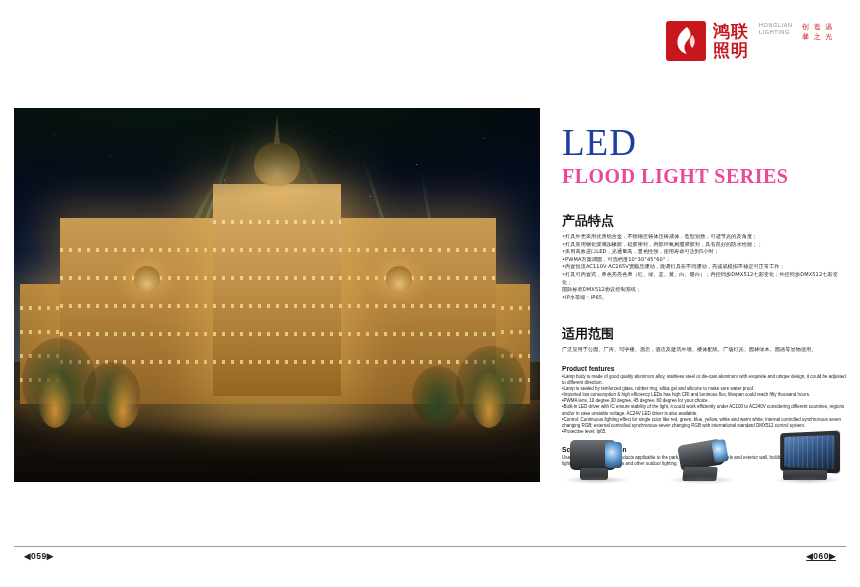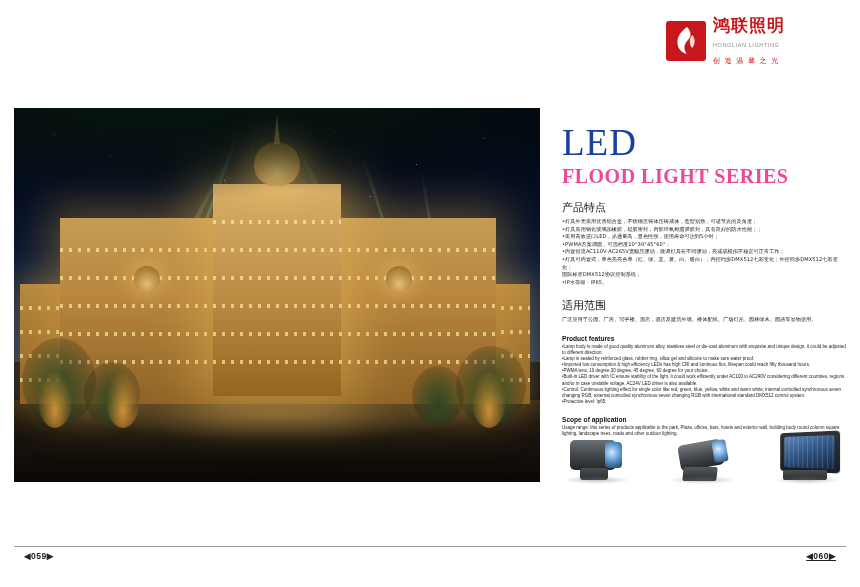--- a/index.html
+++ b/index.html
@@ -41,21 +41,21 @@
     overflow: hidden;
   }
   .logo-mark .swoosh {
     position: absolute;
     left: 6px; top: 5px;
     width: 28px; height: 30px;
   }
   .logo-text {
     margin-left: 7px;
     display: flex;
-    flex-direction: column;
+    flex-direction: row;
     justify-content: center;
     gap: 7px;
   }
   .logo-cn {
     font-family: "DejaVu Sans", sans-serif;
     font-size: 17px;
     font-weight: bold;
     color: #c8161d;
     letter-spacing: 1px;
     line-height: 19px;
@@ -221,24 +221,24 @@
     font-family: "DejaVu Sans", sans-serif;
     font-size: 14px;
     font-weight: bold;
     color: #1a3fa0;
     letter-spacing: 2px;
     line-height: 18px;
     margin-top: 1px;
   }
   .sec-head-cn {
     font-family: "DejaVu Sans", sans-serif;
-    font-size: 11px;
-    font-weight: normal;
+    font-size: 13px;
+    font-weight: bold;
     color: #111111;
-    margin-top: 12px;
+    margin-top: 24px;
     margin-bottom: 3px;
   }
   .cn-list div, .cn-use {
     font-family: "DejaVu Sans", sans-serif;
     font-size: 5.1px;
     color: #1a1a1a;
     line-height: 7.6px;
     letter-spacing: 0.1px;
   }
   .sec-head-en {

